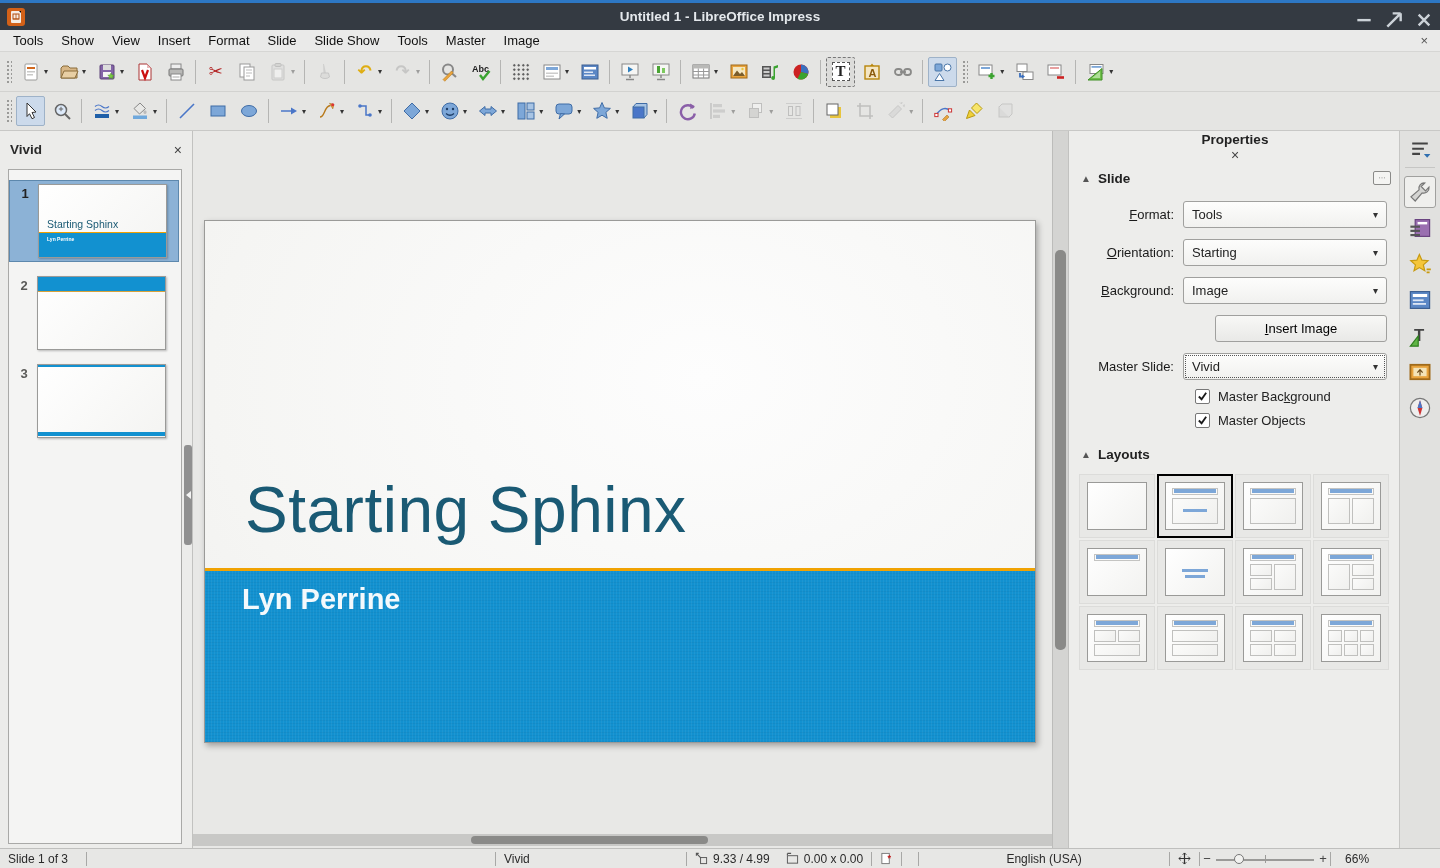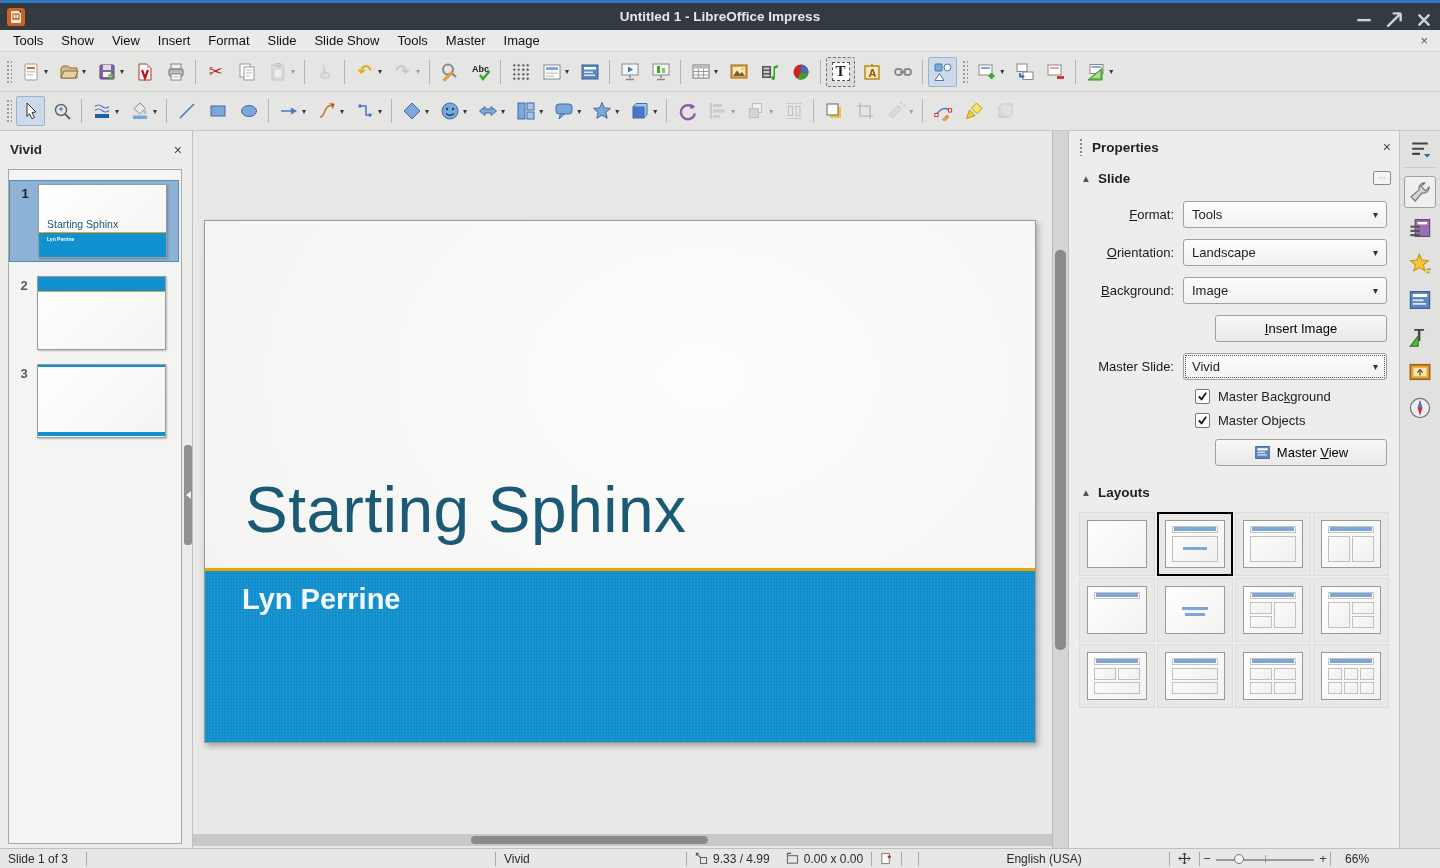--- a/index.html
+++ b/index.html
@@ -66,21 +66,21 @@
   .blue-band { position:absolute; left:0; right:0; top:350px; bottom:0; background:#1291d0;
     background-image:repeating-linear-gradient(90deg, rgba(255,255,255,.05) 0 1px, transparent 1px 3px), repeating-linear-gradient(0deg, rgba(0,0,0,.04) 0 1px, transparent 1px 3px); }
   .slide-subtitle { margin:12px 0 0 37px; font-size:29px; font-weight:bold; color:#f4f9fc; }
   .vscroll { position:absolute; right:0; top:0; width:16px; height:100%; background:#d4d4d2; border-left:1px solid #bcbcba; }
   .vscroll .vthumb { position:absolute; left:2px; right:2px; top:119px; height:400px; background:#8a8a88; border-radius:5px; }
   .hscroll { position:absolute; left:0; bottom:2px; width:860px; height:12px; background:#c8c8c6; }
   .hscroll .hthumb { position:absolute; top:2px; height:8px; left:278px; width:237px; background:#8a8a88; border-radius:4px; }
 
   
   .props { position:absolute; left:1068px; top:0; width:331px; height:100%; background:#ededeb; border-left:1px solid #c2c2c0; padding-left:8px; }
-  .pp-header { height:32px; display:flex; align-items:center; padding:0 8px 0 2px; }
+  .pp-header { height:32px; display:flex; align-items:center; padding:0 8px 0 2px;flex-direction:column; }
   .pp-grip { width:5px; height:18px; margin-right:8px; background-image:radial-gradient(#8a8a88 1px, transparent 1.2px); background-size:4px 4px; }
   .pp-header .t { font-weight:bold; font-size:13.5px; flex:1; }
   .pp-close { color:#444; font-size:14px; }
   .sec-header { display:flex; align-items:center; height:24px; padding:0 8px 0 4px; margin-top:3px; }
   .sec-header .chev { font-size:10px; color:#555; margin-right:7px; }
   .sec-header .t { font-weight:bold; font-size:13.5px; flex:1; }
   .sec-more { width:18px; height:14px; border:1px solid #8a8a88; border-radius:2px; background:#f4f4f2; font-size:7px; color:#555; text-align:center; line-height:12px; }
   .prow { display:flex; align-items:center; margin:10px 12px 0 0; height:28px; }
   .prow .lbl { width:106px; text-align:right; padding-right:9px; font-size:13px; color:#1a1a1a; }
   .ctl { flex:1; height:27px; background:linear-gradient(#fdfdfc,#f1f1ef); border:1px solid #a0a09e; border-radius:3px; display:flex; align-items:center; padding:0 8px; position:relative; font-size:13px; }
@@ -767,21 +767,21 @@
       <div class="prow">
         <span class="lbl"><u>F</u>ormat:</span>
         <div class="ctl">
           <span>Tools</span>
           <span class="chev">▾</span>
         </div>
       </div>
       <div class="prow">
         <span class="lbl"><u>O</u>rientation:</span>
         <div class="ctl">
-          <span>Landscape</span>
+          <span>Starting</span>
           <span class="chev">▾</span>
         </div>
       </div>
       <div class="prow">
         <span class="lbl"><u>B</u>ackground:</span>
         <div class="ctl">
           <span>Image</span>
           <span class="chev">▾</span>
         </div>
       </div>
@@ -806,32 +806,20 @@
           </span>
         <span>Master Bac<u>k</u>ground</span>
       </div>
       <div class="cbrow">
         <span class="cb">
             <svg viewBox="0 0 12 12">
               <path d="M2 6l3 3 5-7" fill="none" stroke="#1a1a1a" stroke-width="2"></path>
             </svg>
           </span>
         <span>Master Ob<u>j</u>ects</span>
-      </div>
-      <div class="prow">
-        <span class="lbl"></span>
-        <button class="pbtn">
-          <svg viewBox="0 0 20 20" style="width:17px;height:17px">
-              <rect x="2" y="3" width="16" height="14" fill="#5b87c5" stroke="#3d5f91"></rect>
-              <rect x="4" y="5" width="12" height="2.5" fill="#fff"></rect>
-              <rect x="4" y="9" width="9" height="1.5" fill="#dde6f4"></rect>
-              <rect x="4" y="12" width="11" height="1.5" fill="#dde6f4"></rect>
-            </svg>
-          <span>Master <u>V</u>iew</span>
-        </button>
       </div>
 
       <div class="sec-header" style="margin-top:14px">
         <span class="chev">▲</span>
         <span class="t">Layouts</span>
       </div>
       <div class="layouts-grid" id="layouts-grid">
           <div class="lay-cell">
             <div class="lay-thumb"></div>
           </div>

